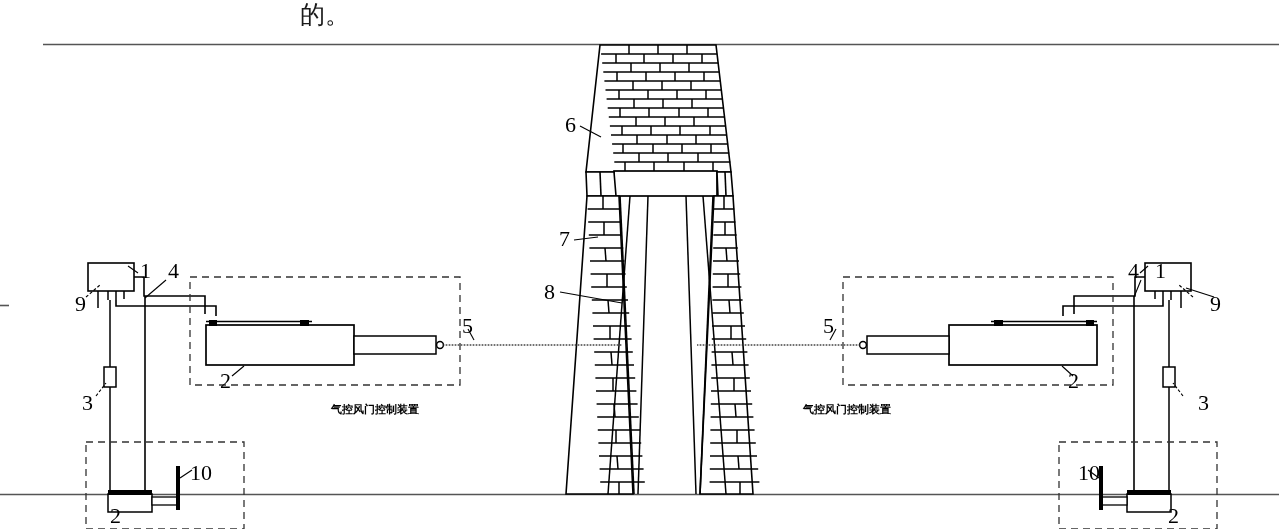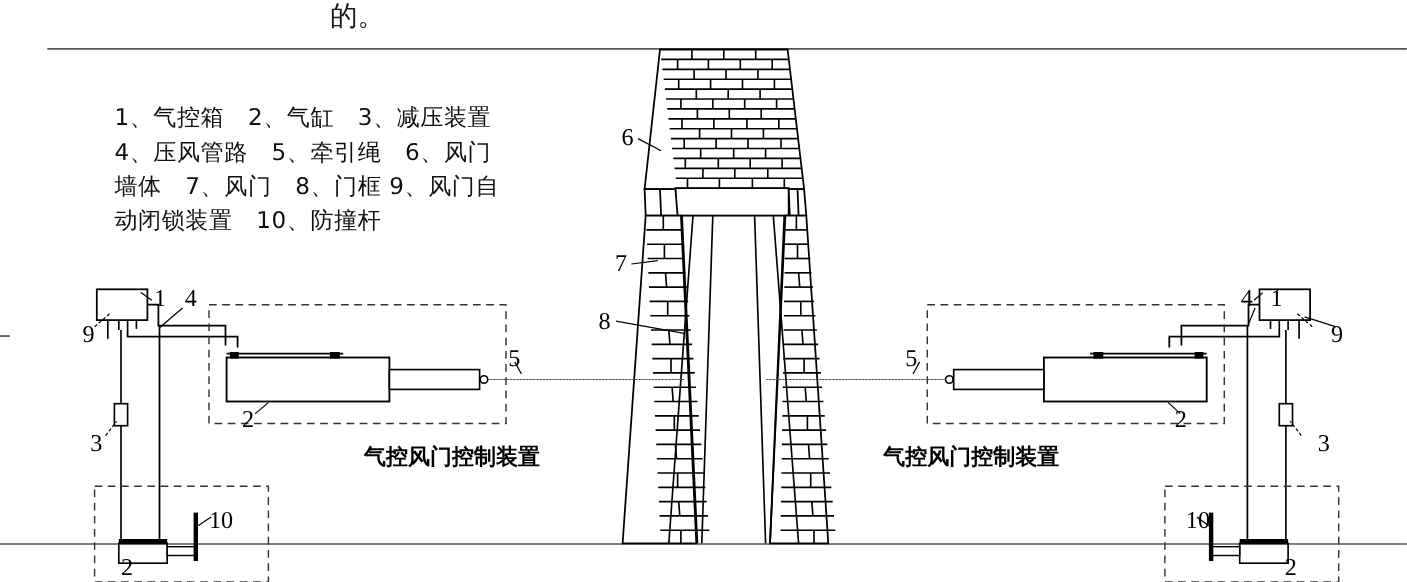--- a/index.html
+++ b/index.html
@@ -18,39 +18,35 @@
   }
   .legend{
     position:absolute;left:104px;top:92px;width:470px;
     font-family:"DejaVu Sans","Liberation Sans",sans-serif;
     font-size:21px;line-height:31px;letter-spacing:.5px;
     color:#101010;white-space:pre-wrap;
   }
   .caption{
     position:absolute;
     font-family:"DejaVu Sans","Liberation Sans",sans-serif;
-    font-size:20px;font-weight:700;color:#000;white-space:nowrap;
+    font-size:11px;font-weight:700;color:#000;white-space:nowrap;
   }
   .ref{
     position:absolute;
     font-family:"Liberation Serif","DejaVu Serif",serif;
     font-size:22px;color:#000;white-space:nowrap;
   }
 </style>
 </head>
 <body>
 
 <div id="stage">
 
   <div class="doc-text" style="left:300px;top:2px;">的。</div>
 
-  <div class="legend">1、气控箱　2、气缸　3、减压装置
-4、压风管路　5、牵引绳　6、风门
-墙体　7、风门　8、门框 9、风门自
-动闭锁装置　10、防撞杆</div>
 
   <svg id="diagram" viewBox="0 0 1279 529">
     <defs>
       <pattern id="brickrow" width="1" height="1"></pattern>
     </defs>
 
     <g>
       <line x1="43" y1="44.5" x2="1279" y2="44.5" stroke="#555" stroke-width="1.6"></line>
     </g>
 

